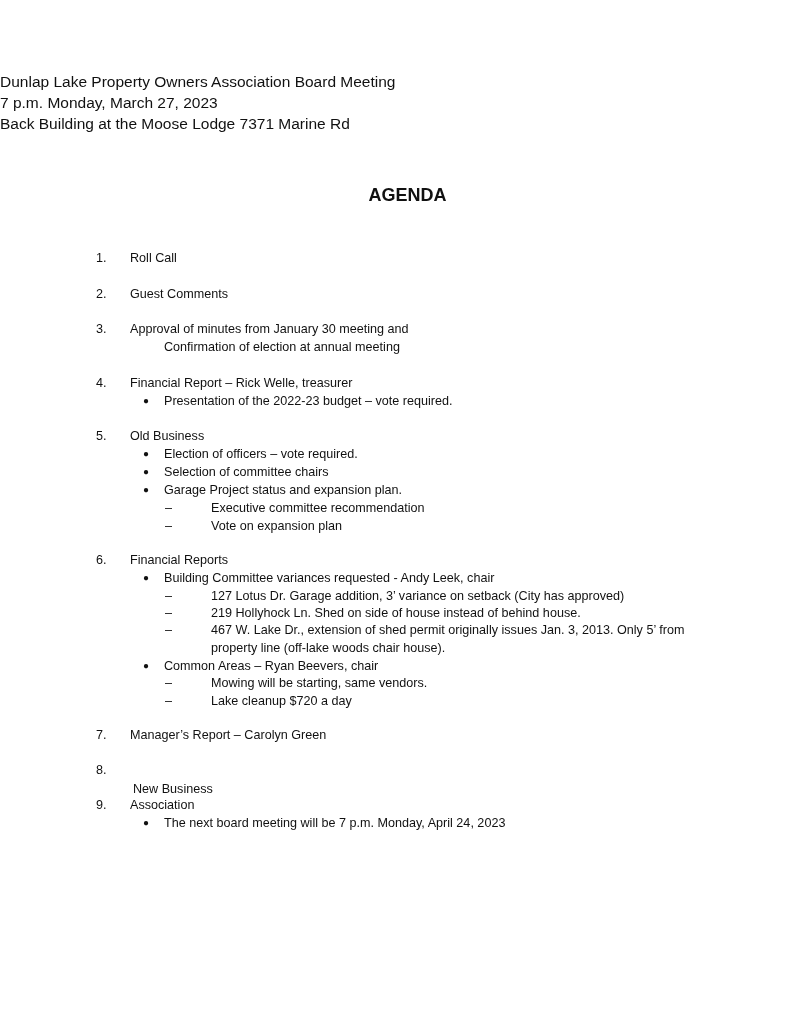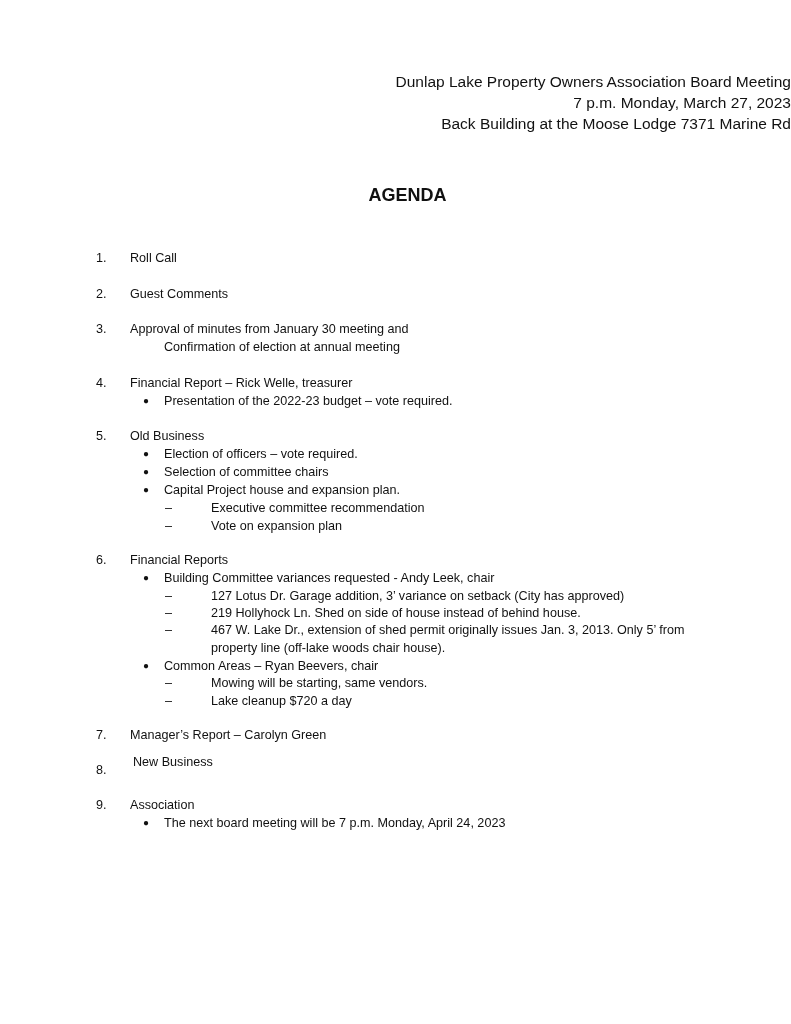--- a/index.html
+++ b/index.html
@@ -1,21 +1,21 @@
 <!DOCTYPE html>
 <html><head>
   <meta charset="utf-8">
   <style>
     html, body { margin: 0; padding: 0; background: #ffffff; }
     body {
       width: 791px; height: 1024px; position: relative; overflow: hidden;
       font-family: "Liberation Sans", sans-serif; color: #111111;
     }
     .abs { position: absolute; white-space: nowrap; }
-    .hdr { left: 0; width: 791px; text-align: right; font-size: 15.5px; line-height: 20px; }
+    .hdr { left: 0; width: 791px; text-align: left; font-size: 15.5px; line-height: 20px; }
     .title { left: 0; width: 791px; text-align: center; font-size: 18px; font-weight: bold; margin-left: 12px; }
     .txt { font-size: 12.6px; line-height: 16px; }
     .num { left: 96px; }
     .l1 { left: 130px; }
     .bullet { left: 143px; font-size: 10px; }
     .l2 { left: 164px; }
     .dash { left: 165px; }
     .l3 { left: 186px; margin-left: 25px; }
   </style>
 </head>
@@ -50,21 +50,21 @@
 </div>
 
 <div>
   <span class="abs txt num" style="top:428px">5.</span>
   <span class="abs txt l1" style="top:428px">Old Business</span>
   <span class="abs txt bullet" style="top:446px">●</span>
   <span class="abs txt l2" style="top:446px">Election of officers – vote required.</span>
   <span class="abs txt bullet" style="top:464px">●</span>
   <span class="abs txt l2" style="top:464px">Selection of committee chairs</span>
   <span class="abs txt bullet" style="top:482px">●</span>
-  <span class="abs txt l2" style="top:482px">Capital Project house and expansion plan.</span>
+  <span class="abs txt l2" style="top:482px">Garage Project status and expansion plan.</span>
   <span class="abs txt dash" style="top:500px">–</span>
   <span class="abs txt l3" style="top:500px">Executive committee recommendation</span>
   <span class="abs txt dash" style="top:518px">–</span>
   <span class="abs txt l3" style="top:518px">Vote on expansion plan</span>
 </div>
 
 <div>
   <span class="abs txt num" style="top:552px">6.</span>
   <span class="abs txt l1" style="top:552px">Financial Reports</span>
   <span class="abs txt bullet" style="top:570px">●</span>
@@ -84,21 +84,21 @@
   <span class="abs txt l3" style="top:693px">Lake cleanup $720 a day</span>
 </div>
 
 <div>
   <span class="abs txt num" style="top:727px">7.</span>
   <span class="abs txt l1" style="top:727px">Manager’s Report – Carolyn Green</span>
 </div>
 
 <div>
   <span class="abs txt num" style="top:762px">8.</span>
-  <span class="abs txt l1" style="top:754px; left:133px">New Business</span>
+  <span class="abs txt l1" style="top:781px; left:133px">New Business</span>
 </div>
 
 <div>
   <span class="abs txt num" style="top:797px">9.</span>
   <span class="abs txt l1" style="top:797px">Association</span>
   <span class="abs txt bullet" style="top:815px">●</span>
   <span class="abs txt l2" style="top:815px">The next board meeting will be 7 p.m. Monday, April 24, 2023</span>
 </div>
 
 </body></html>

